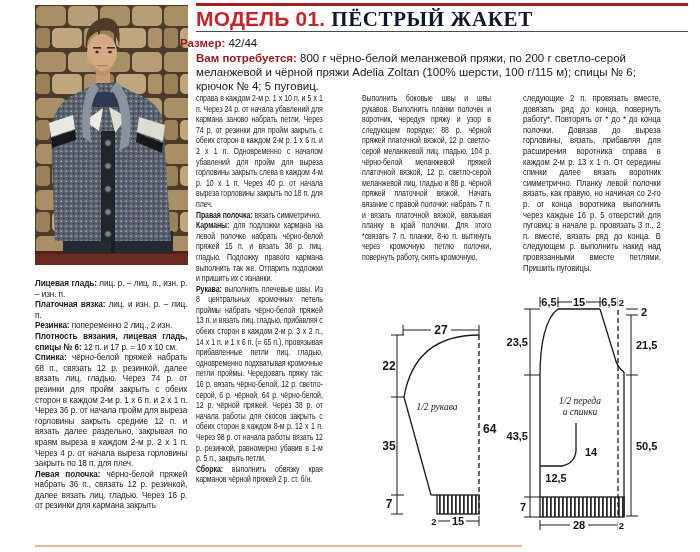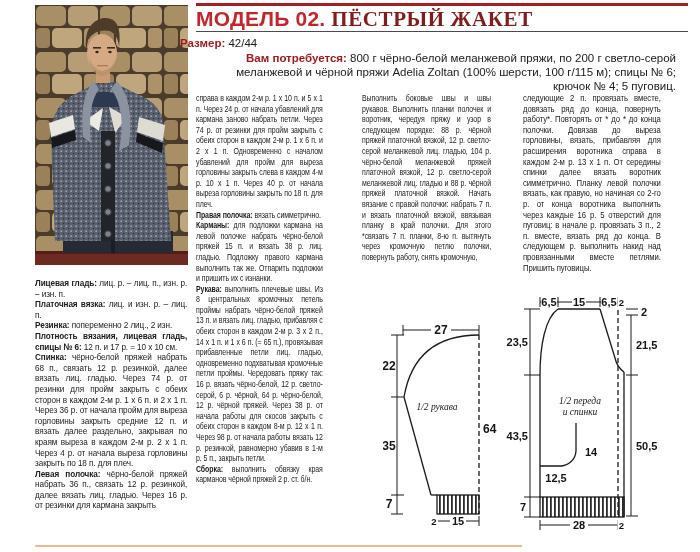--- a/index.html
+++ b/index.html
@@ -4,24 +4,24 @@
 <style>
   html,body{margin:0;padding:0;}
   body{
     width:700px;height:552px;position:relative;background:#ffffff;
     font-family:"Liberation Sans",sans-serif;color:#1a1a1a;overflow:hidden;
   }
   
   .top-rule{position:absolute;left:196px;top:3px;width:492px;height:3px;background:#a31e22;}
   .title{position:absolute;left:196px;top:7px;width:500px;white-space:nowrap;}
   .title .t-red{font-family:"Liberation Sans",sans-serif;font-weight:bold;font-size:21px;color:#c2272d;letter-spacing:.2px;}
-  .title .t-black{font-family:"Liberation Serif",serif;font-weight:bold;font-size:21px;color:#7f1d1d;letter-spacing:.6px;}
+  .title .t-black{font-family:"Liberation Serif",serif;font-weight:bold;font-size:21px;color:#0f172a;letter-spacing:.6px;}
   .title-rule{position:absolute;left:196px;top:31px;width:492px;height:1px;background:#4a4a4a;}
   .size-line{position:absolute;left:180px;top:37px;font-size:11.5px;}
-  .materials{position:absolute;left:196px;top:51px;width:480px;font-size:11.5px;line-height:14px;text-align:right;}
+  .materials{position:absolute;left:196px;top:51px;width:480px;font-size:11.5px;line-height:14px;text-align:left;}
   .red-label{color:#9c1b20;font-weight:bold;}
   
   .col{position:absolute;font-size:9.3px;line-height:10.6px;text-align:justify;
        transform-origin:0 0;letter-spacing:-0.1px;}
   .col p{margin:0;}
   .col b{font-weight:bold;}
   .col1{left:35px;top:278px;width:173px;transform:scaleX(0.88);}
   .col2{left:196px;top:93px;width:169px;transform:scaleX(0.75);}
   .col3{left:362px;top:93px;width:172px;transform:scaleX(0.75);}
   .col4{left:523px;top:93px;width:166px;transform:scaleX(0.83);}
@@ -86,21 +86,21 @@
     <path d="M51,46 Q48,18 68,13 Q88,11 84,42 Q83,30 75,26 Q60,23 53,35 Z" fill="#4e3b29"></path>
     <rect x="58" y="42" width="8" height="1.6" fill="#3a2c20"></rect>
     <rect x="72" y="42" width="8" height="1.6" fill="#3a2c20"></rect>
     <ellipse cx="62" cy="47" rx="1.7" ry="1.2" fill="#2e2620"></ellipse>
     <ellipse cx="75" cy="47" rx="1.7" ry="1.2" fill="#2e2620"></ellipse>
     <rect x="62" y="60" width="11" height="1.4" fill="#a97f5e"></rect>
   </g>
 </svg>
 
 <div class="top-rule"></div>
-<div class="title"><span class="t-red">МОДЕЛЬ 02.</span><span class="t-black"> ПЁСТРЫЙ ЖАКЕТ</span></div>
+<div class="title"><span class="t-red">МОДЕЛЬ 01.</span><span class="t-black"> ПЁСТРЫЙ ЖАКЕТ</span></div>
 <div class="title-rule"></div>
 <div class="size-line"><span class="red-label">Размер: </span><span>42/44</span></div>
 <div class="materials"><span class="red-label">Вам потребуется: </span><span>800 г чёрно-белой меланжевой пряжи, по 200 г светло-серой меланжевой и чёрной пряжи Adelia Zoltan (100% шерсти, 100 г/115 м); спицы № 6; крючок № 4; 5 пуговиц.</span></div>
 
 <div class="col col1">
   <p><b>Лицевая гладь: </b><span>лиц. р. – лиц. п., изн. р. – изн. п.</span></p>
   <p><b>Платочная вязка: </b><span>лиц. и изн. р. – лиц. п.</span></p>
   <p><b>Резинка: </b><span>попеременно 2 лиц., 2 изн.</span></p>
   <p><b>Плотность вязания, лицевая гладь, спицы № 6: </b><span>12 п. и 17 р. = 10 x 10 см.</span></p>
   <p><b>Спинка: </b><span>чёрно-белой пряжей набрать 68 п., связать 12 р. резинкой, далее вязать лиц. гладью. Через 74 р. от резинки для пройм закрыть с обеих сторон в каждом 2-м р. 1 x 6 п. и 2 x 1 п. Через 36 р. от начала пройм для выреза горловины закрыть средние 12 п. и вязать далее раздельно, закрывая по краям выреза в каждом 2-м р. 2 x 1 п. Через 4 р. от начала выреза горловины закрыть по 18 п. для плеч.</span></p>

